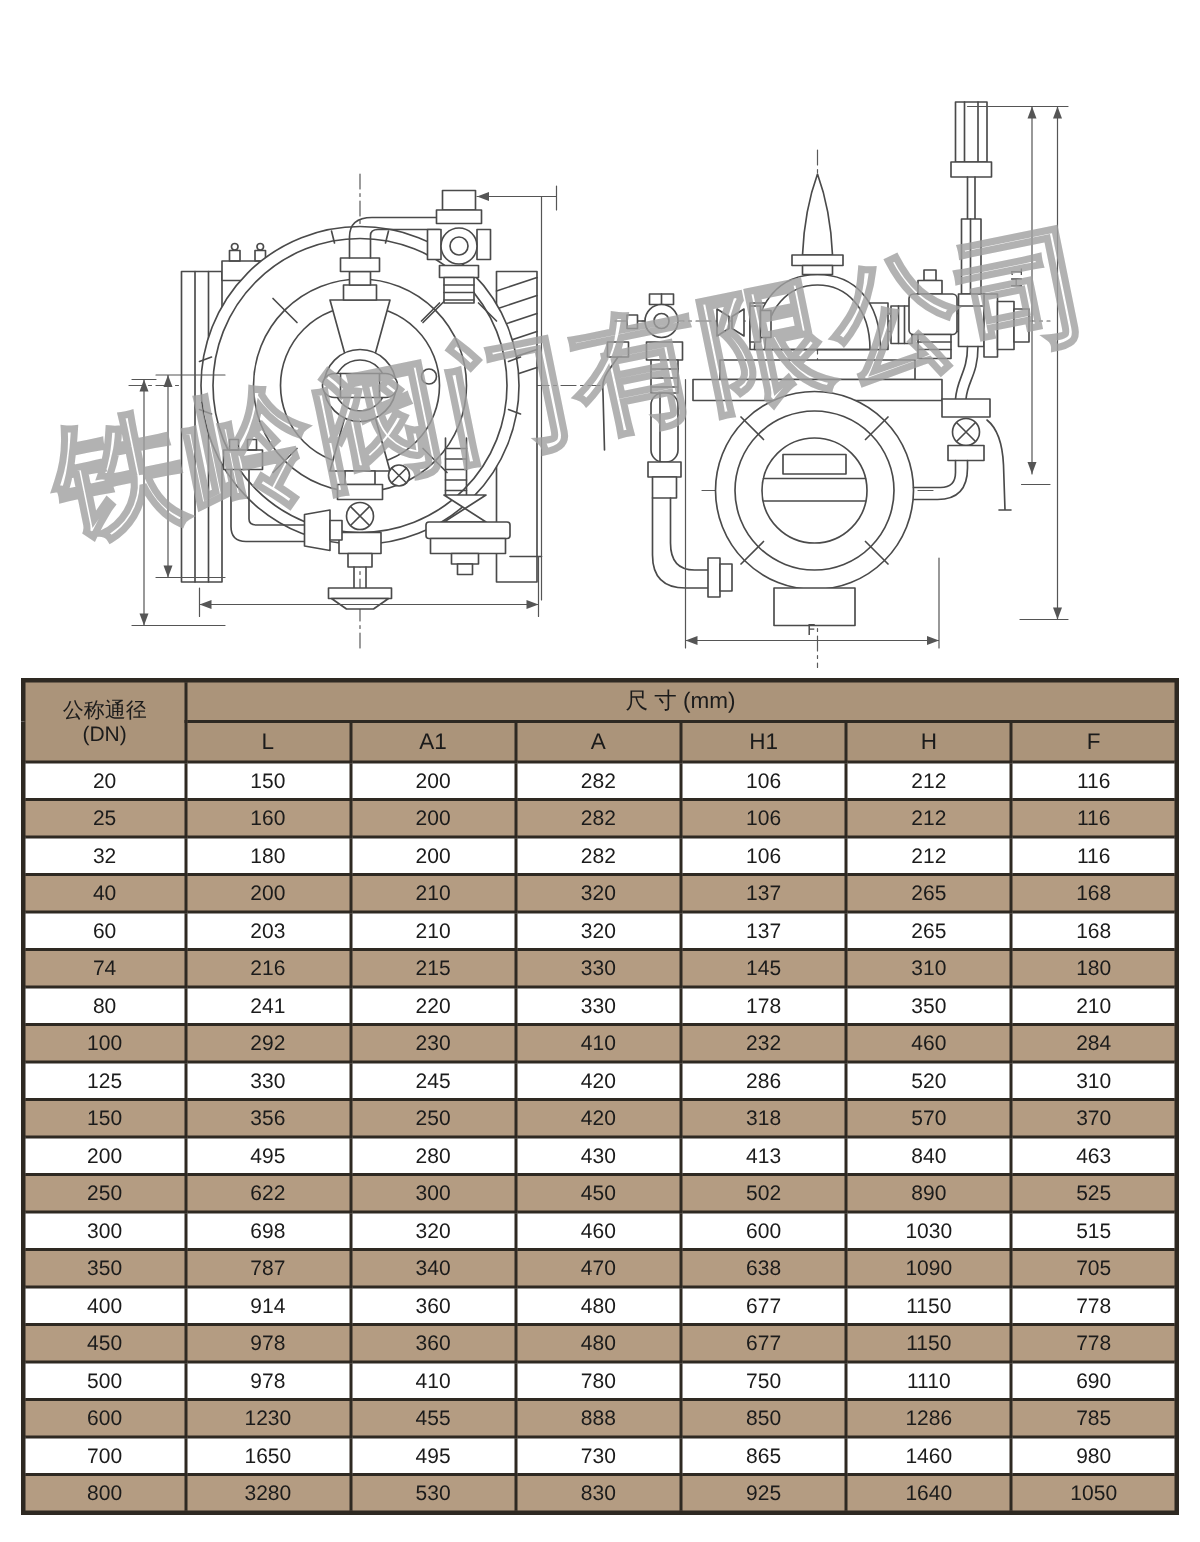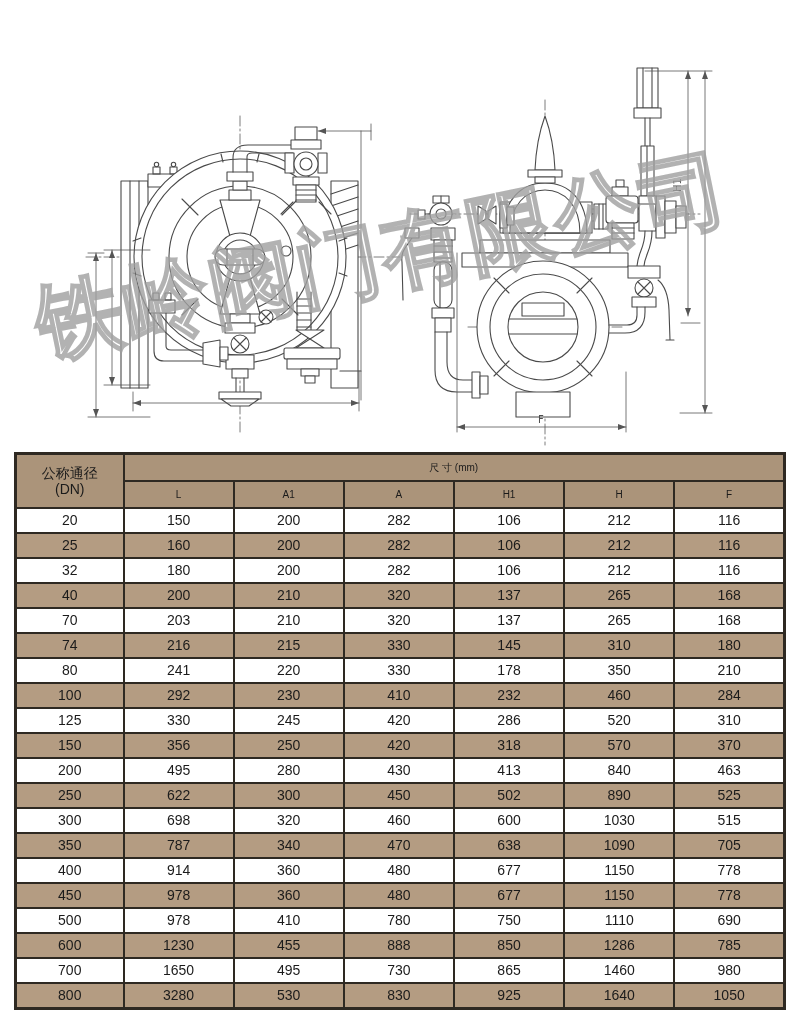--- a/index.html
+++ b/index.html
@@ -37,21 +37,21 @@
     color:var(--text);
   }
   table.spec col.dn{width:108px;}
   table.spec th,table.spec td{
     border:2px solid var(--border);
     text-align:center;vertical-align:middle;
     padding:0;line-height:1.15;
   }
   table.spec thead th{
     background:var(--header-bg);
-    font-weight:normal;font-size:10px;height:25px;
+    font-weight:normal;font-size:15px;height:25px;
   }
   table.spec th.corner{font-size:14px;}
   table.spec td{font-size:14px;height:23px;background:#ffffff;}
   table.spec tr.stripe td{background:var(--stripe-bg);}
 </style>
 </head>
 <body>
 
 <div class="drawing-area">
 <svg class="dwg" width="800" height="450" viewBox="0 0 800 450">
@@ -312,21 +312,21 @@
       <tr class="stripe">
         <td>40</td>
         <td>200</td>
         <td>210</td>
         <td>320</td>
         <td>137</td>
         <td>265</td>
         <td>168</td>
       </tr>
       <tr>
-        <td>70</td>
+        <td>60</td>
         <td>203</td>
         <td>210</td>
         <td>320</td>
         <td>137</td>
         <td>265</td>
         <td>168</td>
       </tr>
       <tr class="stripe">
         <td>74</td>
         <td>216</td>

